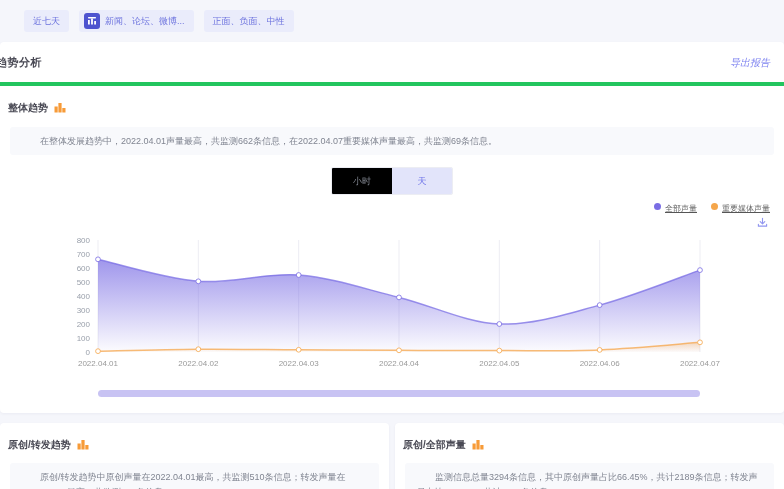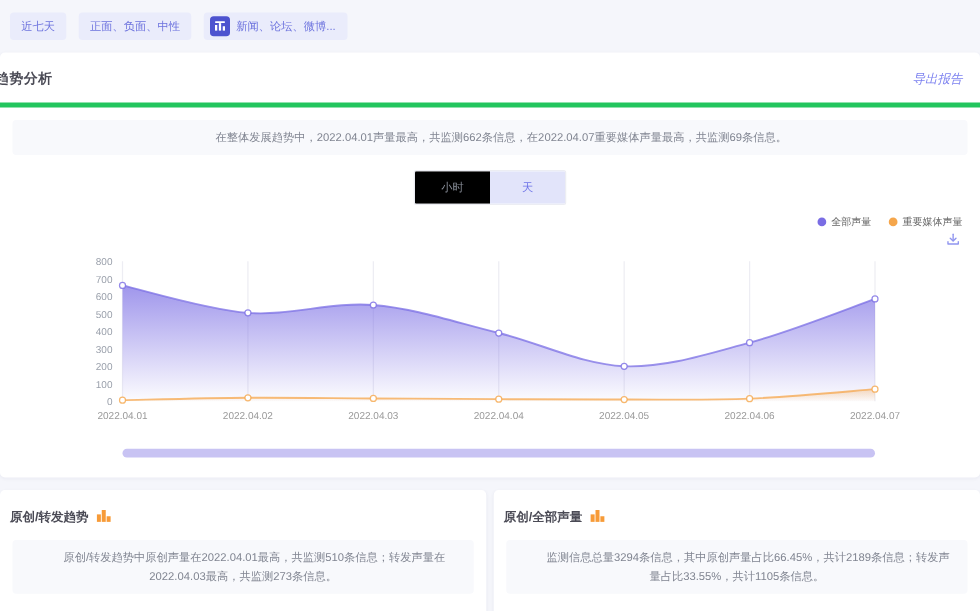--- a/index.html
+++ b/index.html
@@ -4,21 +4,21 @@
 <style>
   * { box-sizing: border-box; }
   html,body { margin:0; padding:0; }
   body {
     width:784px; height:489px; overflow:hidden;
     background:#f5f6fb;
     font-family:"Liberation Sans", sans-serif;
     color:#555;
   }
   
-  .chips-row { display:flex; gap:10px; padding:10px 8px; align-items:center; }
+  .chips-row { display:flex; gap:10px; padding:10px 24px; align-items:center; }
   .chip {
     display:inline-flex; align-items:center; gap:5px;
     height:22px; padding:0 9px; border-radius:3px;
     background:#eaecfb; color:#6d73de; font-size:9px;
     cursor:pointer; white-space:nowrap;
   }
   .chip .chip-icon {
     width:16px; height:16px; border-radius:3px; background:#4d53cf;
     display:inline-flex; align-items:center; justify-content:center;
     margin-left:-4px;
@@ -32,34 +32,34 @@
     display:flex; justify-content:space-between; align-items:center;
     padding:13px 14px 12px 0;
     border-bottom:4px solid #22c55e;
   }
   .panel-title { font-size:11px; color:#4a4a55; font-weight:bold; margin-left:-4px; letter-spacing:.5px; }
   .export-link { font-size:10px; color:#7d82f0; cursor:pointer; text-decoration:none;font-style:italic; }
   .section-title-row { display:flex; align-items:center; gap:6px; padding:13px 12px 0 8px; }
   .section-title { font-size:10px; color:#4a4a55; font-weight:bold; }
   .summary-box {
     margin:10px 10px 0 10px; background:#f8f9fc; border-radius:3px;
-    padding:7px 12px; font-size:9px; color:#808591; line-height:1.6;text-align:center;
+    padding:7px 12px; font-size:9px; color:#808591; line-height:1.6;
   }
   .summary-box p { margin:0; text-indent:2em; }
   
   .toggle-row { display:flex; justify-content:center; margin-top:12px; }
   .toggle-group { display:flex; border:1px solid #ecedf3; border-radius:2px; overflow:hidden; }
   .toggle-btn {
     width:60px; height:26px; font-size:9px; border:none; cursor:pointer;
     background:#000000; color:#8a8f9a; font-family:inherit;
   }
   .toggle-btn.selected { background:#e2e4fa; color:#6f74e8; }
   
   .legend-row { display:flex; justify-content:flex-end; gap:14px; padding:8px 14px 0 0; align-items:center; }
-  .legend-item { display:flex; align-items:center; gap:4px; cursor:pointer; }
+  .legend-item { display:flex; align-items:flex-start; gap:4px; cursor:pointer;text-decoration:underline; }
   .legend-dot { width:7px; height:7px; border-radius:50%; background:#999; }
   .legend-label { font-size:8px; color:#666; }
   .toolbox-row { display:flex; justify-content:flex-end; padding:3px 16px 0 0; }
   
   .chart-wrap { position:relative; height:150px; margin-top:2px; }
   .chart-wrap svg { position:absolute; left:0; top:0; }
   .chart-scrollbar {
     margin:10px 0 0 98px; width:602px; height:7px;
     border-radius:4px; background:#c8c3f3; cursor:pointer;
   }
@@ -72,45 +72,57 @@
   }
   .card .section-title-row { padding:13px 12px 0 8px; }
   .card .summary-box { margin:9px 10px 0 10px; }
 </style>
 </head>
 <body>
 
 <div class="chips-row">
   <div class="chip">
     <span>近七天</span>
-  </div>
-  <div class="chip">
-    <span>正面、负面、中性</span>
   </div>
   <div class="chip">
     <span class="chip-icon">
       <svg width="10" height="10" viewBox="0 0 10 10">
           <g fill="#fff">
             <rect x="1" y="4" width="1.8" height="4.5"></rect>
             <rect x="4.1" y="2.5" width="1.8" height="6"></rect>
             <rect x="7.2" y="5" width="1.8" height="3.5"></rect>
             <rect x="1" y="1" width="8" height="1.4" rx="0.6"></rect>
           </g>
         </svg>
     </span>
     <span>新闻、论坛、微博...</span>
   </div>
+  <div class="chip">
+    <span>正面、负面、中性</span>
+  </div>
 </div>
 
 <div class="panel">
   <div class="panel-header">
     <span class="panel-title">趋势分析</span>
     <a class="export-link">导出报告</a>
   </div>
 
+  <div class="section-title-row">
+    <span class="section-title">整体趋势</span>
+    <span>
+      <svg width="12" height="12" viewBox="0 0 12 12">
+          <g fill="#f79b38">
+            <rect x="0.5" y="5.5" width="3.2" height="6"></rect>
+            <rect x="4.4" y="2" width="3.2" height="9.5"></rect>
+            <rect x="8.3" y="7" width="3.2" height="4.5"></rect>
+          </g>
+        </svg>
+    </span>
+  </div>
 
   <div class="summary-box">
     <p>在整体发展趋势中，2022.04.01声量最高，共监测662条信息，在2022.04.07重要媒体声量最高，共监测69条信息。</p>
   </div>
 
   <div class="toggle-row">
     <div class="toggle-group">
       <button class="toggle-btn">小时</button>
       <button class="toggle-btn selected">天</button>
     </div>

